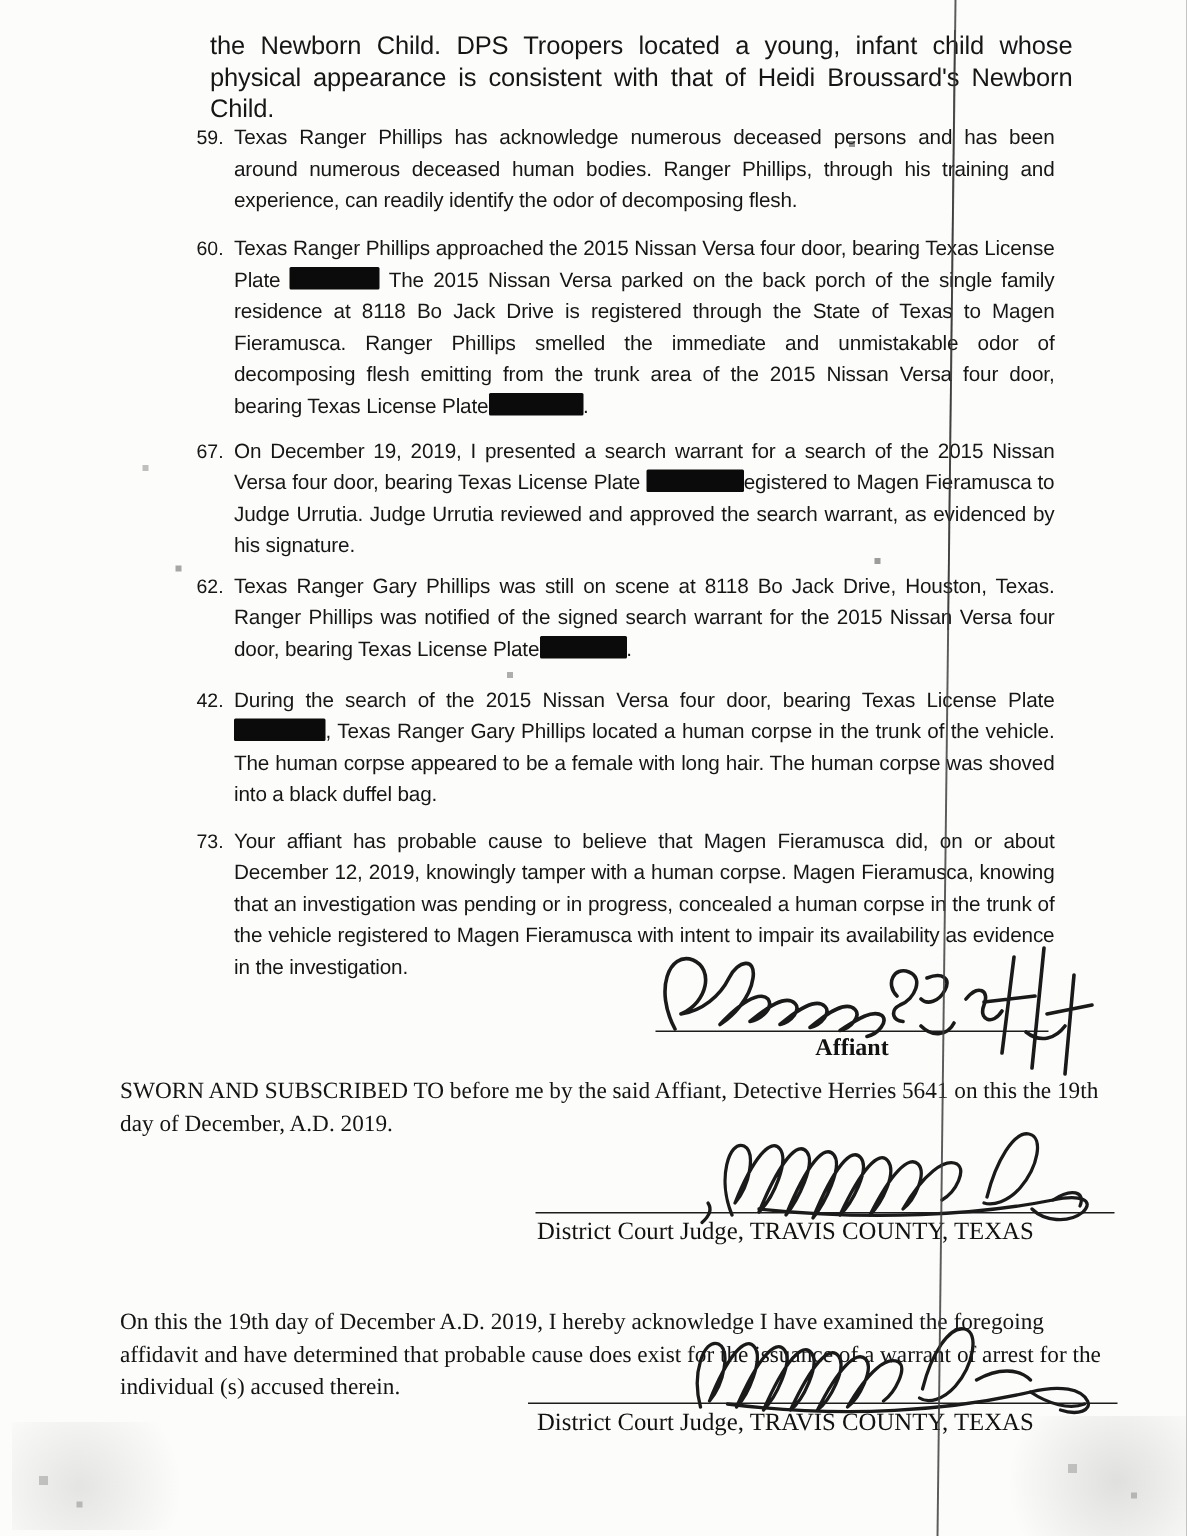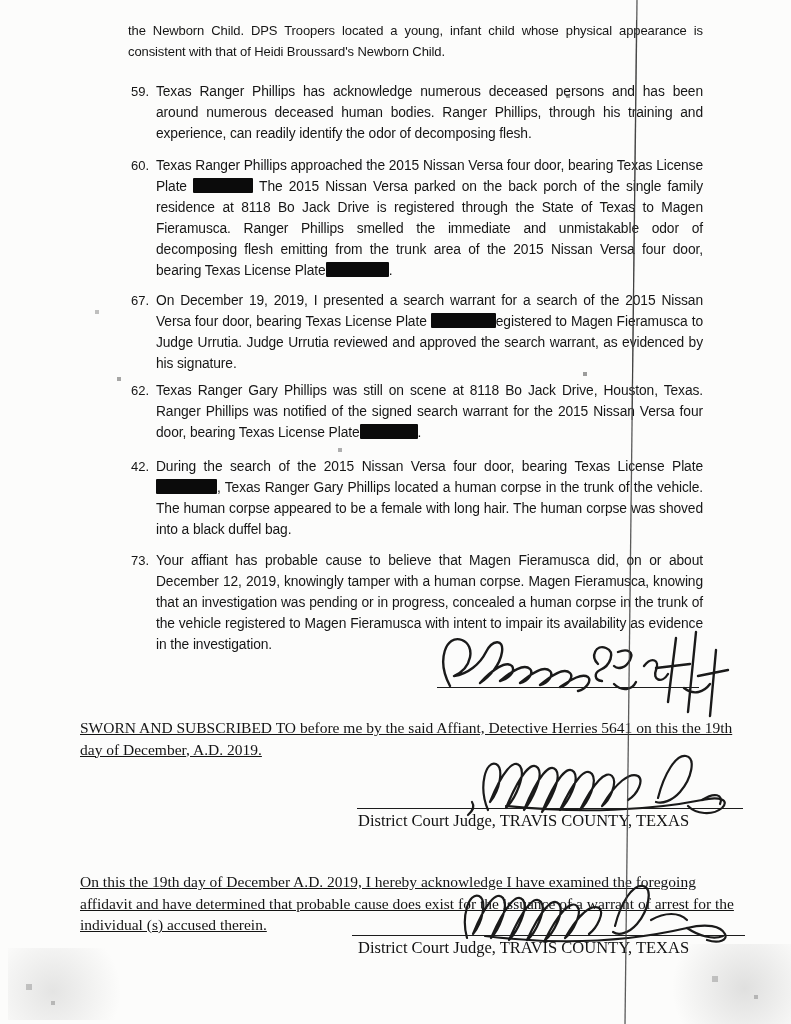--- a/index.html
+++ b/index.html
@@ -3,39 +3,39 @@
 <meta charset="utf-8">
 <style>
   html,body{margin:0;padding:0;background:#9a9a9a;}
   .page{
     position:relative;width:791px;height:1024px;margin:0 auto;
     background:var(--paper,#fcfcfb);overflow:hidden;
     font-family:"Liberation Sans",sans-serif;color:var(--ink,#161616);
   }
   
   .intro{
-    position:absolute;left:128px;top:20px;width:575px;
-    font-size:13px;line-height:21px;letter-spacing:-0.1px;
+    position:absolute;left:140px;top:20px;width:575px;
+    font-size:17px;line-height:21px;letter-spacing:-0.1px;
     text-align:justify;text-align-last:left;margin:0;
   }
   .item{position:absolute;left:103px;width:600px;display:flex;}
   .item .num{flex:0 0 25px;width:25px;font-size:13px;line-height:21px;margin-left:28px;}
   .item .txt{
     width:575px;font-size:13.8px;line-height:21px;letter-spacing:-0.1px;
     text-align:justify;text-align-last:left;
   }
   .i59{top:81px}.i60{top:155px}.i61{top:290px}.i62{top:380px}.i63{top:456px}.i64{top:550px}
   .redact{
     display:inline-block;height:15px;background:var(--redaction,#0b0b0b);
     vertical-align:-2px;border-radius:1px;
   }
   
   .serifpara{
     position:absolute;font-family:"Liberation Serif",serif;
-    font-size:15.5px;line-height:21.5px;margin:0;color:#141414;text-decoration:underline;
+    font-size:15.5px;line-height:21.5px;margin:0;color:#141414;
   }
   .sworn{left:80px;top:717px;width:664px;}
   .ack{left:80px;top:843px;width:660px;margin-top:28px;}
   
   .sig-line{position:absolute;border-top:1.7px solid #1c1c1c;height:0;}
   .aff-line{left:437px;top:687px;width:262px;}
   .j1-line{left:357px;top:808px;width:386px;}
   .j2-line{left:352px;top:935px;width:393px;}
   .sig-label{position:absolute;font-family:"Liberation Serif",serif;color:#121212;}
   .aff-label{left:437px;top:690px;width:262px;text-align:center;font-weight:bold;font-size:16px;}
@@ -99,20 +99,21 @@
   <svg class="sig-svg aff-svg" width="315" height="98" viewBox="0 0 315 98" fill="none" stroke="#1a1a1a" stroke-width="2.4" stroke-linecap="round" stroke-linejoin="round">
     <path d="M22,60 C8,34 18,8 34,14 C48,20 44,42 26,50 C40,48 52,38 58,26 C64,14 76,12 74,26 C72,40 60,52 52,57 C64,44 78,34 84,40 C88,46 80,53 72,55 C84,45 96,37 102,43 C106,47 100,55 92,57 C104,47 116,39 122,45 C126,49 120,57 112,59 C124,49 136,41 142,47 C146,51 140,59 132,61 C144,53 154,47 160,51 C164,55 158,63 150,65"></path>
     <path d="M170,38 C162,30 168,18 178,22 C188,26 182,40 172,44 C166,47 166,54 174,55"></path>
     <path d="M190,26 C200,22 206,26 202,34 C198,42 190,44 186,40 M186,58 C194,66 204,64 208,56"></path>
     <path d="M216,40 C224,30 232,34 228,44 C224,54 234,58 240,48"></path>
     <path d="M248,12 L240,76 M228,42 L262,38"></path>
     <path d="M268,6 L260,86 M256,62 C266,70 276,66 282,58"></path>
     <path d="M288,24 L282,90 M270,50 L300,44"></path>
   </svg>
   <div class="sig-line aff-line"></div>
+  <div class="sig-label aff-label">Affiant</div>
 
   <p class="serifpara sworn">SWORN AND SUBSCRIBED TO before me by the said Affiant, Detective Herries 5641 on this the 19th day of December, A.D. 2019.</p>
 
   <svg class="sig-svg j1-svg" width="290" height="74" viewBox="0 0 290 74" fill="none" stroke="#1a1a1a" stroke-width="2.2" stroke-linecap="round" stroke-linejoin="round">
     <path d="M10,58 Q14,64 6,71"></path>
     <path d="M26,66 C16,42 24,16 34,20 C42,24 38,46 28,58 C40,28 52,14 58,22 C64,30 54,54 44,64 C58,30 70,16 76,24 C82,32 70,56 62,66 C76,32 88,18 94,26 C100,34 88,58 80,68 C94,34 106,20 112,28 C118,36 106,58 98,66 C112,36 124,22 130,30 C136,38 126,58 118,66 C132,38 144,26 150,32 C156,38 148,56 140,62 C154,38 168,28 176,32 C182,36 176,50 166,56"></path>
     <path d="M196,54 C202,30 214,10 224,12 C234,14 230,34 218,48 C210,57 200,60 194,58"></path>
     <path d="M44,62 C120,70 190,66 240,56 C258,52 268,56 260,64 C250,72 234,70 226,62"></path>
     <path d="M240,56 C252,48 262,50 258,60"></path>
   </svg>

